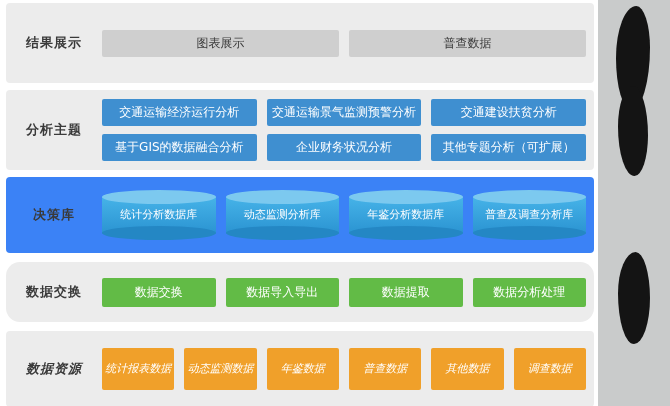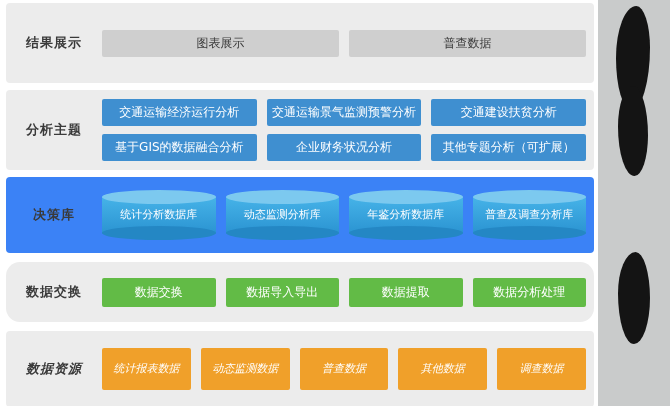--- a/index.html
+++ b/index.html
@@ -323,20 +323,21 @@
       <div class="row-body">
         <div class="cell-line">
           <div class="box-orange two-line">
               <span>统计报表</span>
               <span>数据</span>
             </div>
           <div class="box-orange two-line">
               <span>动态监测</span>
               <span>数据</span>
             </div>
+          <div class="box-orange">年鉴数据</div>
           <div class="box-orange">普查数据</div>
           <div class="box-orange">其他数据</div>
           <div class="box-orange">调查数据</div>
         </div>
       </div>
     </div>
   </div>
 
 </div>
 

